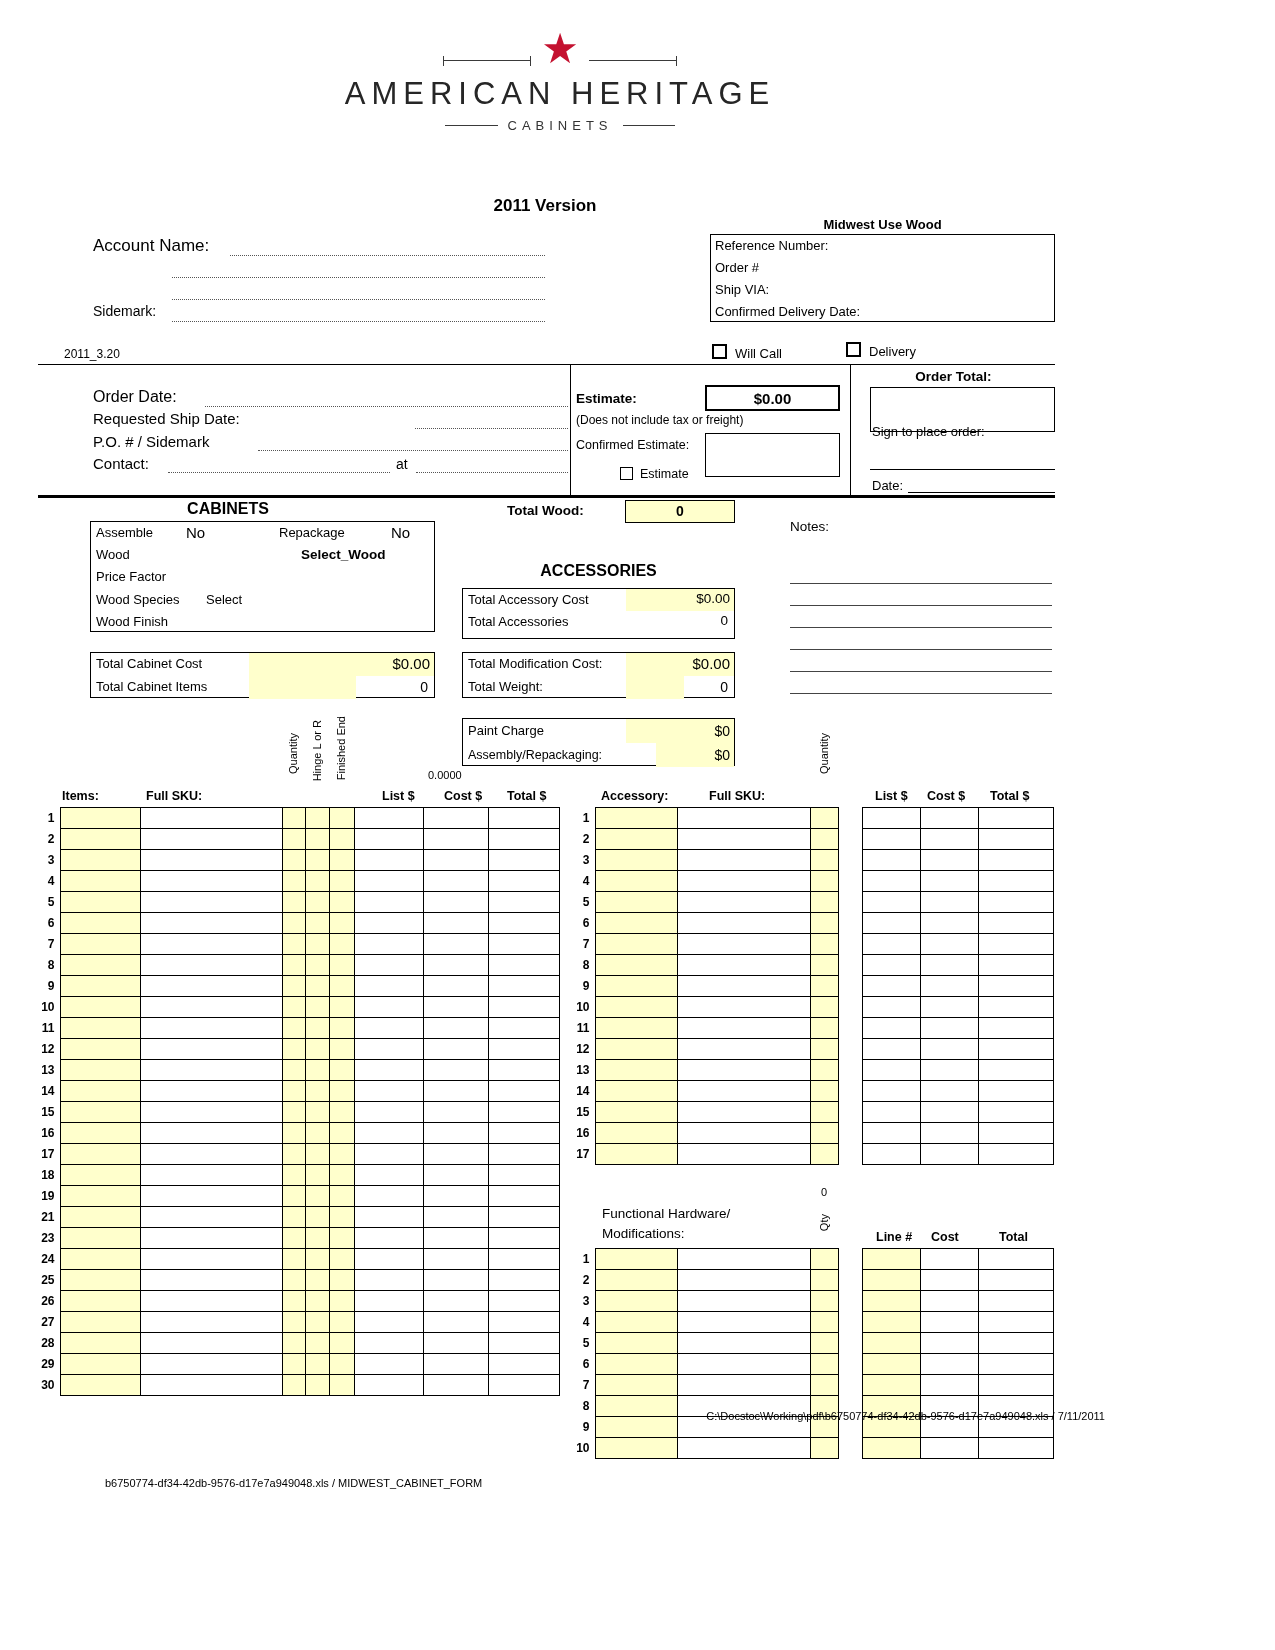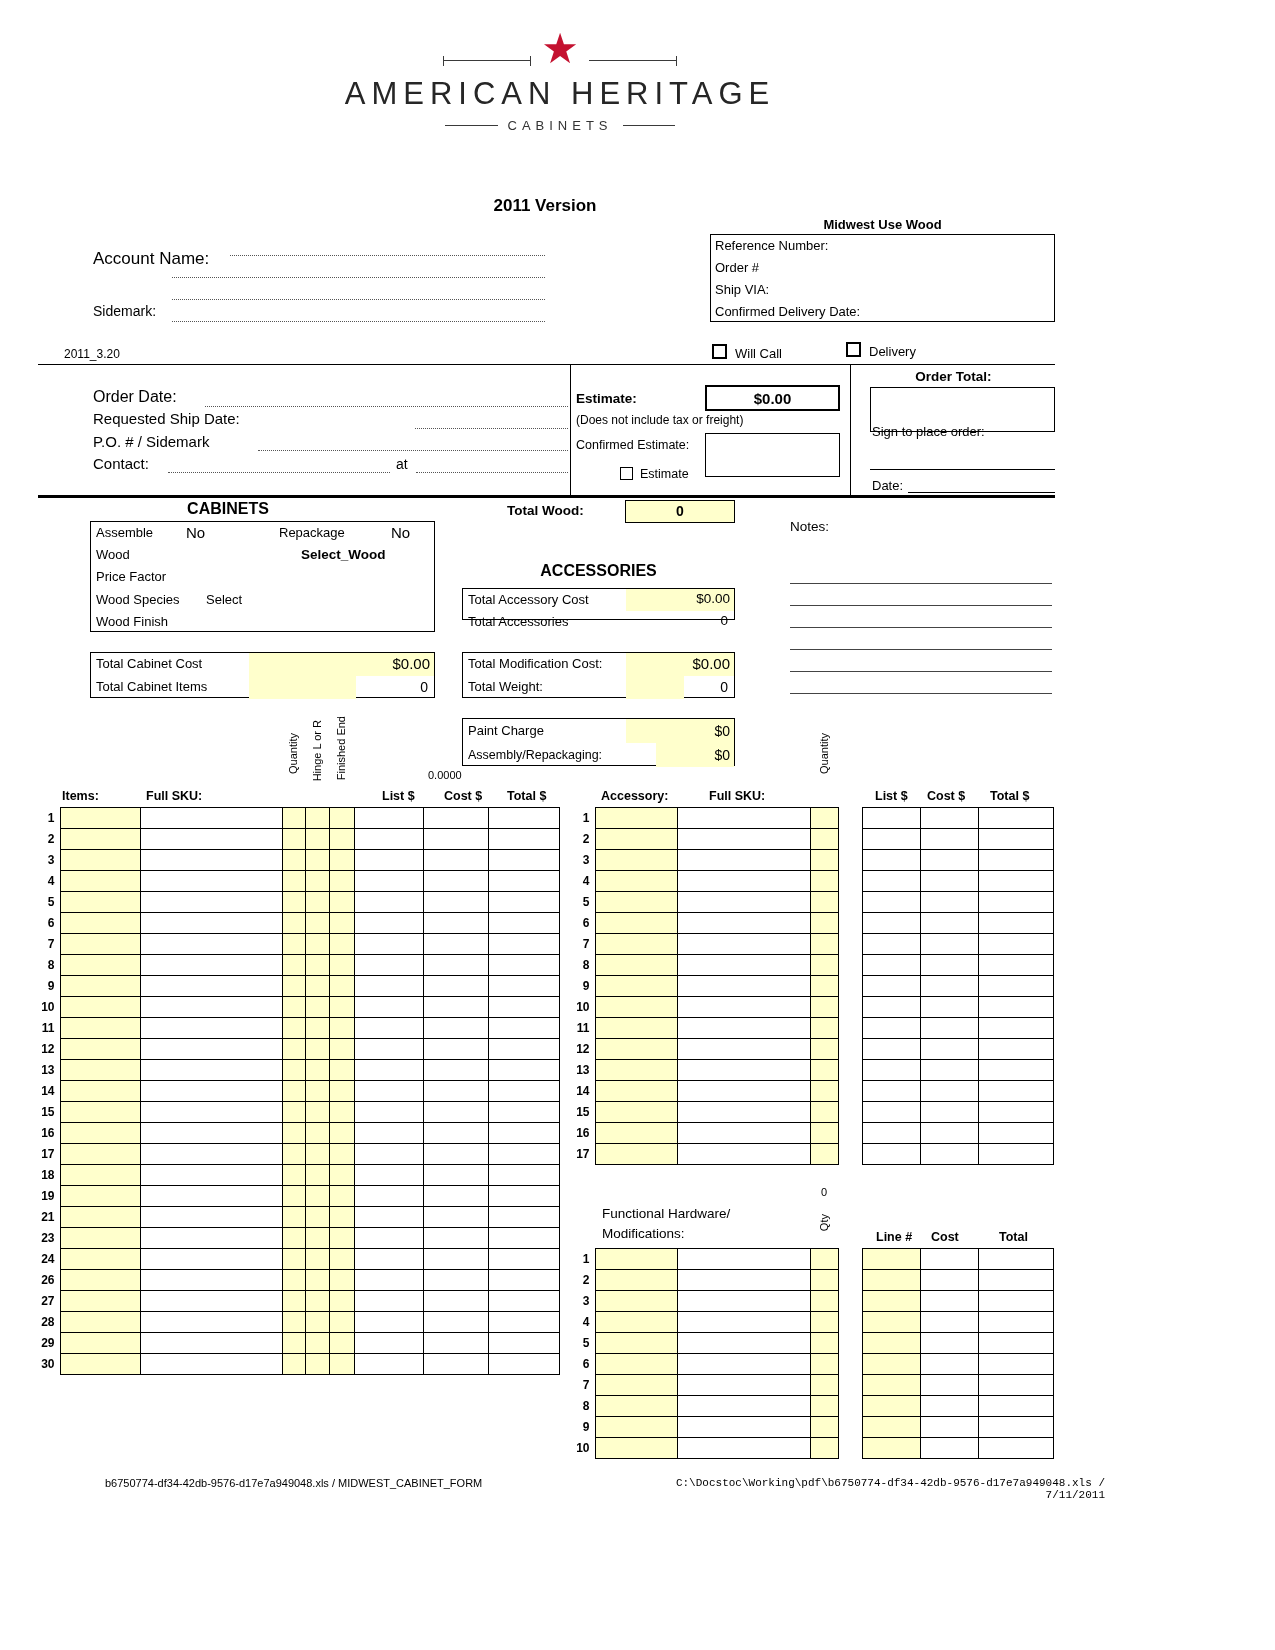--- a/index.html
+++ b/index.html
@@ -58,21 +58,21 @@
   <div class="logo-title">AMERICAN HERITAGE</div>
   <div class="logo-sub">
     <span class="line"></span>
     <span class="txt">CABINETS</span>
     <span class="line"></span>
   </div>
 
   <div class="abs b ctr" style="left:0; top:196px; width:1090px; font-size:17px;">2011 Version</div>
   <div class="abs b ctr" style="left:710px; top:217px; width:345px; font-size:13px;">Midwest Use Wood</div>
 
-  <div class="lbl" style="left:93px; top:249px; font-size:17px;">Account Name:</div>
+  <div class="lbl" style="left:93px; top:236px; font-size:17px;">Account Name:</div>
   <div class="dots" style="left:230px; top:255px; width:315px;"></div>
   <div class="dots" style="left:172px; top:277px; width:373px;"></div>
   <div class="dots" style="left:172px; top:299px; width:373px;"></div>
   <div class="lbl" style="left:93px; top:303px; font-size:14px;">Sidemark:</div>
   <div class="dots" style="left:172px; top:321px; width:373px;"></div>
 
   <div class="box" style="left:710px; top:234px; width:345px; height:88px;">
     <div class="mbox-row">Reference Number:</div>
     <div class="mbox-row">Order #</div>
     <div class="mbox-row">Ship VIA:</div>
@@ -145,21 +145,21 @@
     <div class="opt-row">
       <span style="left:5px;">Wood Species</span>
       <span style="left:115px;">Select</span>
     </div>
     <div class="opt-row">
       <span style="left:5px;">Wood Finish</span>
     </div>
   </div>
 
   <div class="abs b ctr" style="left:462px; top:562px; width:273px; font-size:16px;">ACCESSORIES</div>
-  <div class="box" style="left:462px; top:588px; width:273px; height:32px;">
+  <div class="box" style="left:462px; top:588px; width:273px; height:51px;">
     <div style="position:relative; height:22px;">
       <span class="lbl" style="left:5px; top:3px; font-size:13px;">Total Accessory Cost</span>
       <span class="abs yellow" style="left:163px; right:0; top:0; bottom:0;"></span>
       <span class="lbl" style="right:4px; top:2px; font-size:13.5px; background:transparent;">$0.00</span>
     </div>
     <div style="position:relative; height:22px;">
       <span class="lbl" style="left:5px; top:3px; font-size:13px;">Total Accessories</span>
       <span class="lbl" style="right:6px; top:2px; font-size:13.5px;">0</span>
     </div>
   </div>
@@ -469,20 +469,31 @@
           <td class="c y"></td>
           <td class="c"></td>
           <td class="c y"></td>
           <td class="c y"></td>
           <td class="c y"></td>
           <td class="c"></td>
           <td class="c"></td>
           <td class="c"></td>
         </tr>
         <tr>
+          <td class="num">25</td>
+          <td class="c y"></td>
+          <td class="c"></td>
+          <td class="c y"></td>
+          <td class="c y"></td>
+          <td class="c y"></td>
+          <td class="c"></td>
+          <td class="c"></td>
+          <td class="c"></td>
+        </tr>
+        <tr>
           <td class="num">26</td>
           <td class="c y"></td>
           <td class="c"></td>
           <td class="c y"></td>
           <td class="c y"></td>
           <td class="c y"></td>
           <td class="c"></td>
           <td class="c"></td>
           <td class="c"></td>
         </tr>
@@ -835,15 +846,15 @@
           <td class="c y"></td>
           <td class="sp"></td>
           <td class="c y"></td>
           <td class="c"></td>
           <td class="c"></td>
         </tr>
       </tbody>
   </table>
 
   <div class="lbl" style="left:105px; top:1477px; font-size:11px;">b6750774-df34-42db-9576-d17e7a949048.xls / MIDWEST_CABINET_FORM</div>
-  <div class="abs" style="left:650px; top:1477px; width:455px; text-align:right; font-size:11px;font-family:Liberation Mono, monospace;">C:\Docstoc\Working\pdf\b6750774-df34-42db-9576-d17e7a949048.xls / 7/11/2011</div>
+  <div class="abs" style="left:650px; top:1410px; width:455px; text-align:right; font-size:11px;">C:\Docstoc\Working\pdf\b6750774-df34-42db-9576-d17e7a949048.xls / 7/11/2011</div>
 
 </div>
 
 </body></html>

